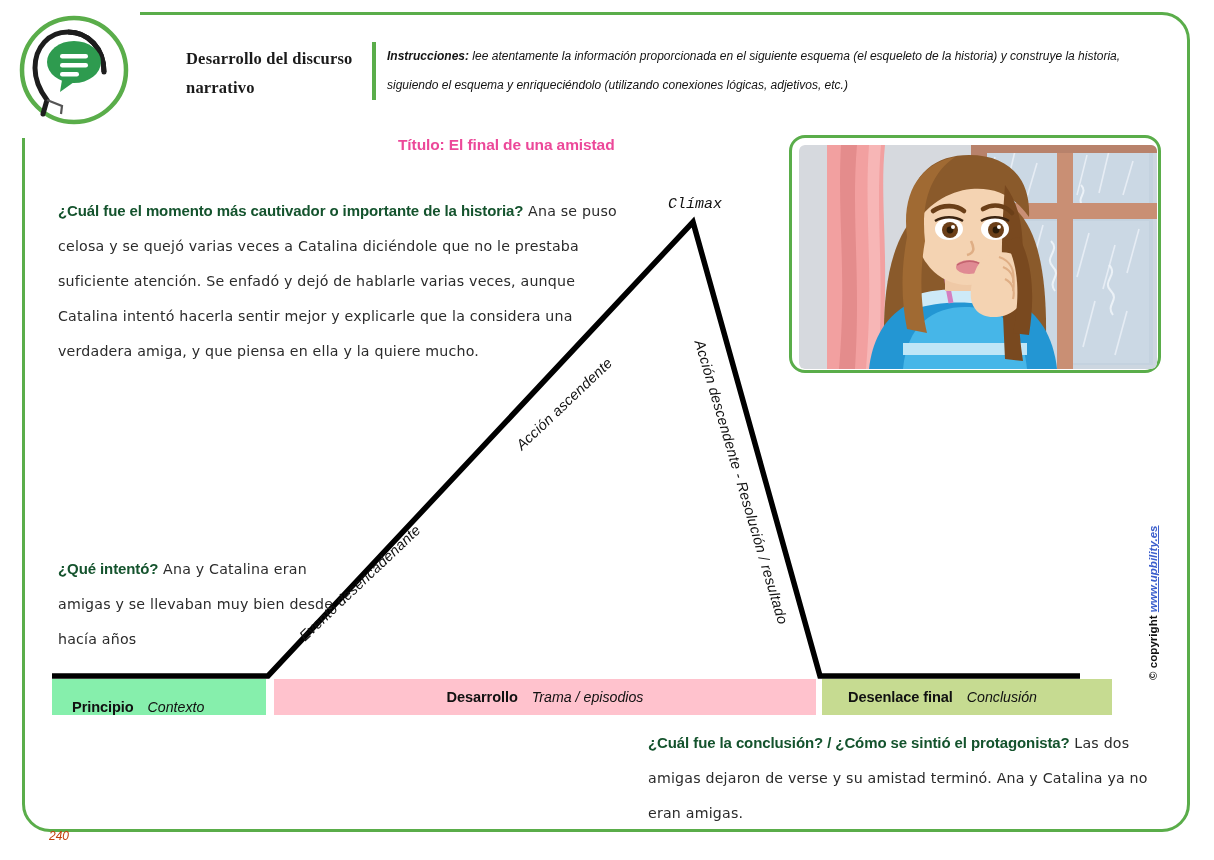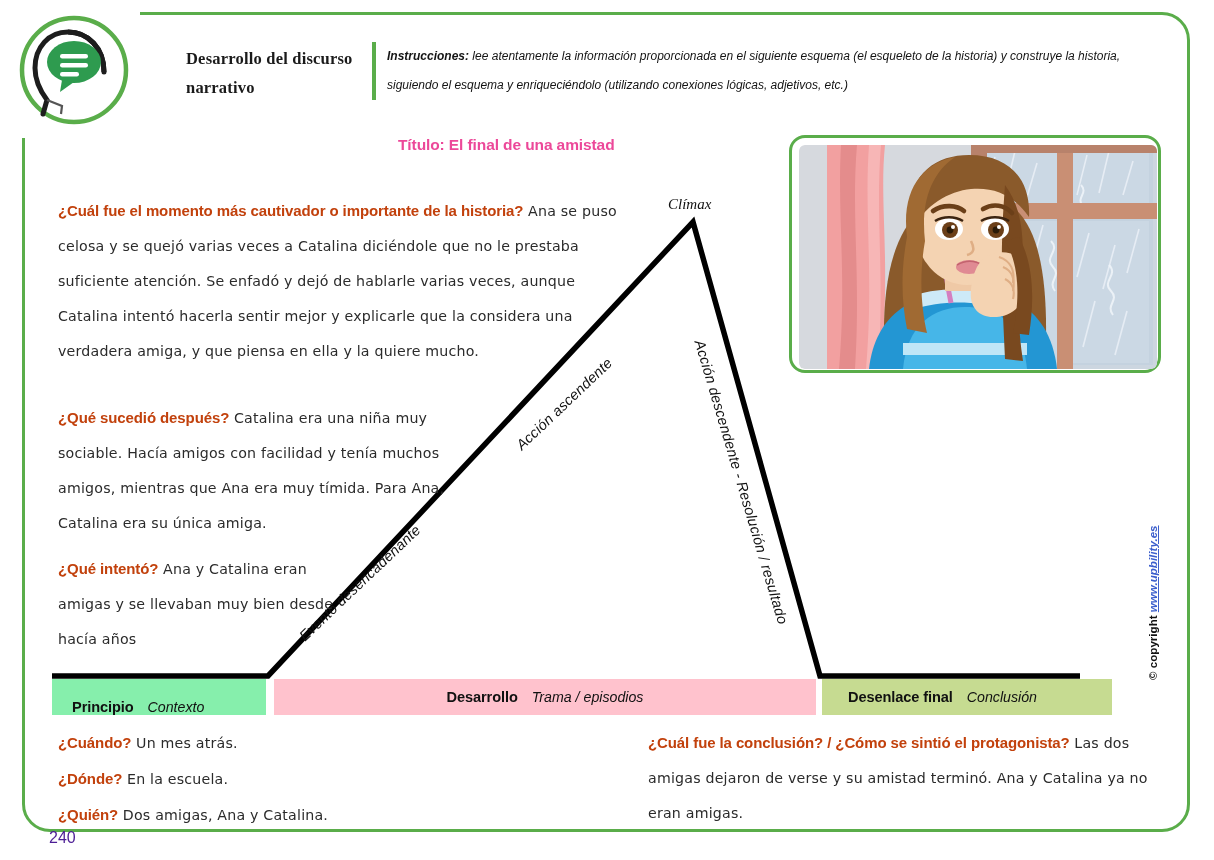--- a/index.html
+++ b/index.html
@@ -99,21 +99,21 @@
     line-height: 35px;
     font-size: 14.2px;
     color: #2b2b2b;
     font-family: "DejaVu Sans", sans-serif;
     letter-spacing: 0.2px;
   }
   .qa .q {
     font-family: "Liberation Sans", sans-serif;
     font-weight: bold;
     font-size: 15px;
-    color: #c2410c;
+    color: #14532d;
     letter-spacing: -0.1px;
   }
 
   
   #block-climax   { left: 58px;  top: 193px;  width: 570px; }
   #block-despues  { left: 58px;  top: 400px;  width: 400px; }
   #block-sucedio  { left: 58px;  top: 551px;  width: 300px; }
   #block-decision { left: 827px; top: 408px;  width: 315px; line-height: 31px; }
   #block-cuando   { left: 58px;  top: 725px;  width: 420px; line-height: 35px; }
   #block-conclu   { left: 648px; top: 725px;  width: 510px; line-height: 35px; }
@@ -152,21 +152,21 @@
     left: 707px; top: 338px;
     transform-origin: left top;
     transform: rotate(73.5deg);
   }
   #lab-climax {
     position: absolute;
     left: 668px; top: 196px;
     font-style: italic;
     font-size: 15px;
     color: #111;
-    font-family: Liberation Serif, serif;
+    font-family: Liberation Mono, monospace;
   }
 
   
   .bar {
     position: absolute;
     top: 679px;
     height: 36px;
     display: flex;
     align-items: center;
     box-sizing: border-box;
@@ -233,22 +233,23 @@
     text-decoration: underline;
     font-weight: bold;
     font-style: italic;
   }
 
   
   .page-num {
     position: absolute;
     left: 49px;
     top: 829px;
-    font-size: 16px;
-    color: #4c1d95;
+    font-size: 12px;
+    color: #c2410c;
+    font-style: italic;
   }
 </style>
 </head>
 <body>
 
 <div id="page">
 
   <div class="frame"></div>
   <div class="frame-notch"></div>
 
@@ -280,40 +281,26 @@
 
   <div id="lab-climax">Clímax</div>
   <div class="diag-label" id="lab-evento">Evento desencadenante</div>
   <div class="diag-label" id="lab-ascendente">Acción ascendente</div>
   <div class="diag-label" id="lab-descendente">Acción descendente - Resolución / resultado</div>
 
   <div class="qa" id="block-climax">
     <span class="q">¿Cuál fue el momento más cautivador o importante de la historia?</span><span> Ana se puso celosa y se quejó varias veces a Catalina diciéndole que no le prestaba suficiente atención. Se enfadó y dejó de hablarle varias veces, aunque Catalina intentó hacerla sentir mejor y explicarle que la considera una verdadera amiga, y que piensa en ella y la quiere mucho.</span>
   </div>
 
-  <div class="qa" id="block-despues">
-    <span class="q">¿Qué sucedió después?</span><span> Catalina era una niña muy sociable. Hacía amigos con facilidad y tenía muchos amigos, mientras que Ana era muy tímida. Para Ana, Catalina era su única amiga.</span>
-  </div>
 
   <div class="qa" id="block-sucedio">
     <span class="q">¿Qué intentó?</span><span> Ana y Catalina eran amigas y se llevaban muy bien desde hacía años</span>
   </div>
 
 
-  <div class="qa" id="block-cuando">
-    <div>
-      <span class="q">¿Cuándo?</span><span> Un mes atrás.</span>
-    </div>
-    <div>
-      <span class="q">¿Dónde?</span><span> En la escuela.</span>
-    </div>
-    <div>
-      <span class="q">¿Quién?</span><span> Dos amigas, Ana y Catalina.</span>
-    </div>
-  </div>
 
   <div class="qa" id="block-conclu">
     <span class="q">¿Cuál fue la conclusión? / ¿Cómo se sintió el protagonista?</span><span> Las dos amigas dejaron de verse y su amistad terminó. Ana y Catalina ya no eran amigas.</span>
   </div>
 
   <div class="bar" id="bar-principio">
     <span class="name">Principio</span>
     <span class="sub">Contexto</span>
   </div>
   <div class="bar" id="bar-desarrollo">

